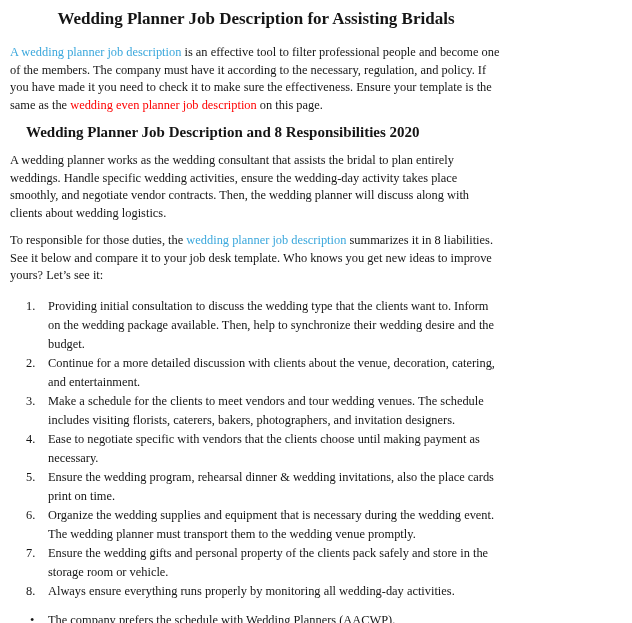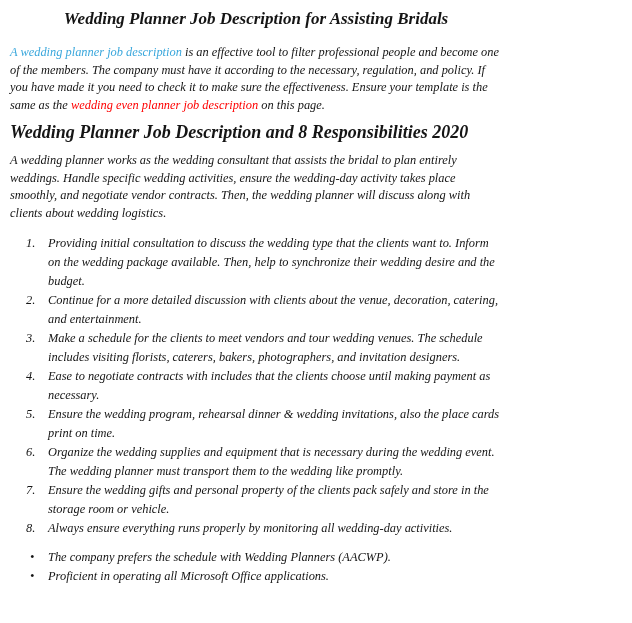--- a/index.html
+++ b/index.html
@@ -15,39 +15,38 @@
     height: 623px;
     overflow: hidden;
     background: var(--bg);
     color: var(--text);
     font-family: "Liberation Serif", "DejaVu Serif", serif;
   }
   .page {
     width: 512px;
     height: 623px;
     padding: 8px 10px 0 10px;
-    font-style: italic;
   }
   .doc-title {
     font-size: 17px;
     font-weight: bold;
     text-align: center;
     margin: 0 0 14px 0;
     line-height: 22px;
   }
   p {
     font-size: 12.4px;
     line-height: 17.5px;
     margin: 0 0 10px 0;
     text-align: left;
   }
   h2 {
-    font-size: 18px;
+    font-size: 15px;
     font-weight: bold;
-    margin: 2px 0 11px 0;
+    margin: 2px 0 11px 16px;
     line-height: 17px;
   }
   .link {
     color: var(--link);
     text-decoration: none;
     cursor: pointer;
     margin-top: 28px;
   }
   .red {
     color: var(--red);
@@ -96,28 +95,29 @@
 <div class="page">
 
   <h1 class="doc-title">Wedding Planner Job Description for Assisting Bridals</h1>
 
   <p><a class="link">A wedding planner job description</a><span> is an effective tool to filter professional people and become one of the members. The company must have it according to the necessary, regulation, and policy. If you have made it you need to check it to make sure the effectiveness. Ensure your template is the same as the </span><span class="red">wedding even planner job description</span><span> on this page.</span></p>
 
   <h2>Wedding Planner Job Description and 8 Responsibilities 2020</h2>
 
   <p>A wedding planner works as the wedding consultant that assists the bridal to plan entirely weddings. Handle specific wedding activities, ensure the wedding-day activity takes place smoothly, and negotiate vendor contracts. Then, the wedding planner will discuss along with clients about wedding logistics.</p>
 
+  <p><span>To responsible for those duties, the </span><a class="link">wedding planner job description</a><span> summarizes it in 8 liabilities. See it below and compare it to your job desk template. Who knows you get new ideas to improve yours? Let’s see it:</span></p>
 
   <ol class="num-list">
     <li>Providing initial consultation to discuss the wedding type that the clients want to. Inform on the wedding package available. Then, help to synchronize their wedding desire and the budget.</li>
     <li>Continue for a more detailed discussion with clients about the venue, decoration, catering, and entertainment.</li>
     <li>Make a schedule for the clients to meet vendors and tour wedding venues. The schedule includes visiting florists, caterers, bakers, photographers, and invitation designers.</li>
-    <li>Ease to negotiate contracts with includes that the clients choose until making payment as necessary.</li>
+    <li>Ease to negotiate specific with vendors that the clients choose until making payment as necessary.</li>
     <li>Ensure the wedding program, rehearsal dinner &amp; wedding invitations, also the place cards print on time.</li>
-    <li>Organize the wedding supplies and equipment that is necessary during the wedding event. The wedding planner must transport them to the wedding like promptly.</li>
+    <li>Organize the wedding supplies and equipment that is necessary during the wedding event. The wedding planner must transport them to the wedding venue promptly.</li>
     <li>Ensure the wedding gifts and personal property of the clients pack safely and store in the storage room or vehicle.</li>
     <li>Always ensure everything runs properly by monitoring all wedding-day activities.</li>
   </ol>
 
 
 
   <ul class="bullet-list">
     <li>The company prefers the schedule with Wedding Planners (AACWP).</li>
     <li>Proficient in operating all Microsoft Office applications.</li>
 

